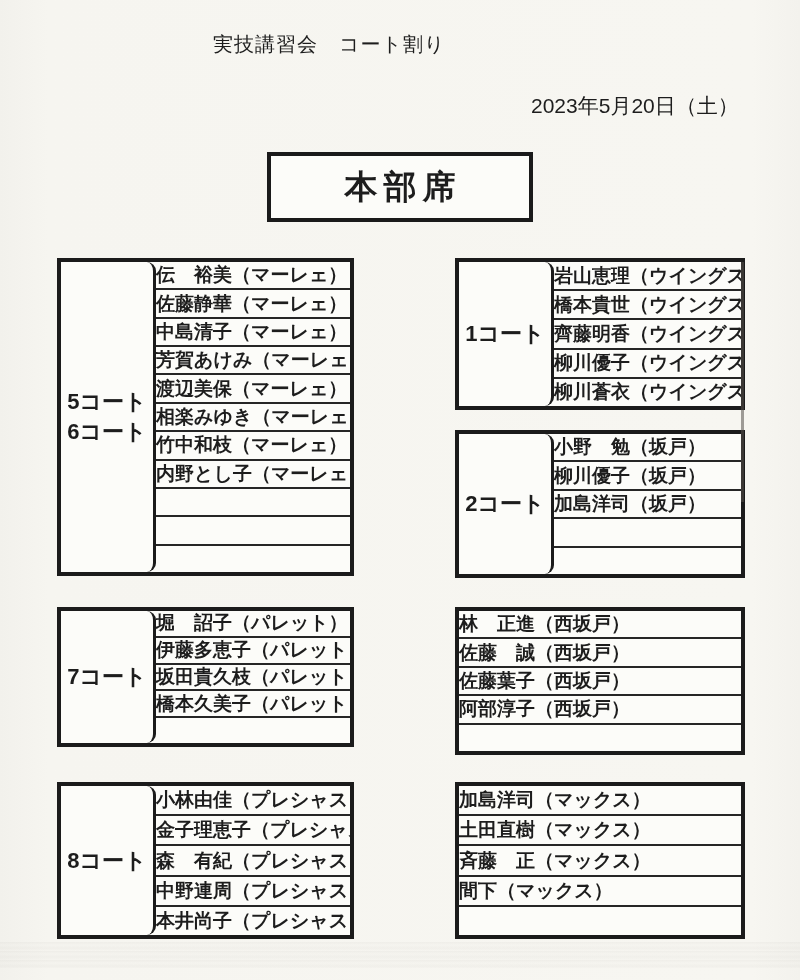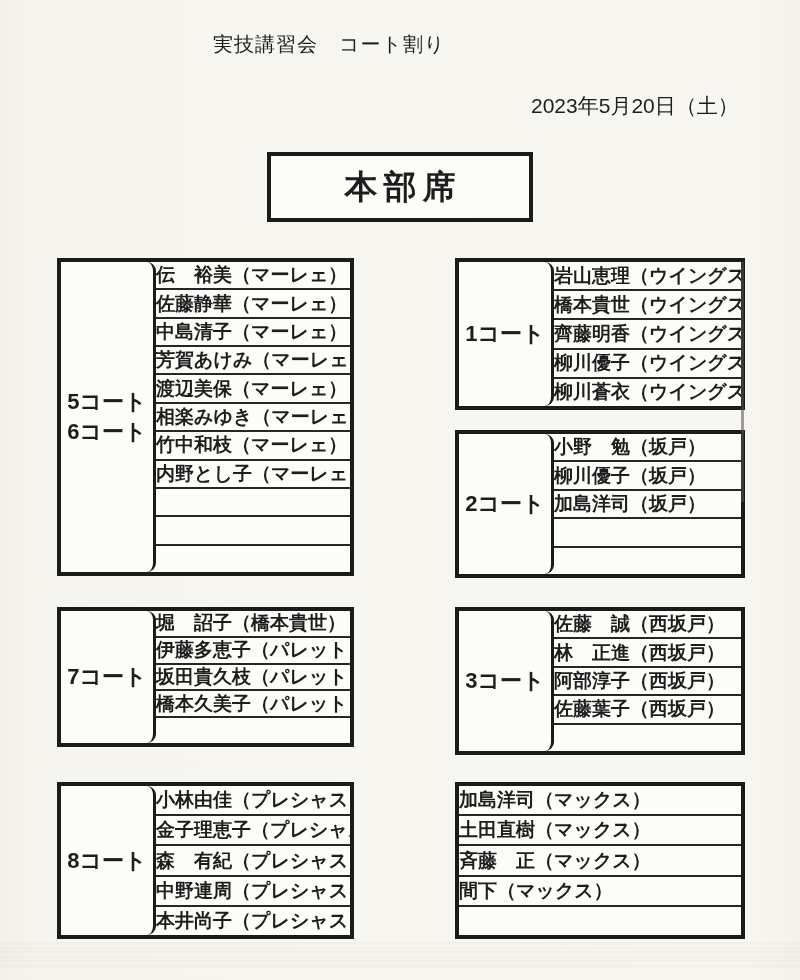--- a/index.html
+++ b/index.html
@@ -174,37 +174,34 @@
         <div class="row"></div>
         <div class="row"></div>
       </div>
   </div>
 
   <div class="court-table pos-court-7">
     <div class="label-cell">
         <div>7コート</div>
       </div>
     <div class="rows">
-        <div class="row">堀　詔子（橋本貴世）</div>
+        <div class="row">堀　詔子（パレット）</div>
         <div class="row">伊藤多恵子（パレット）</div>
         <div class="row">坂田貴久枝（パレット）</div>
         <div class="row">橋本久美子（パレット）</div>
         <div class="row"></div>
       </div>
   </div>
 
   <div class="court-table pos-court-3">
-    <div class="label-cell">
-        <div>3コート</div>
-      </div>
-    <div class="rows">
+    <div class="rows">
+        <div class="row">林　正進（西坂戸）</div>
         <div class="row">佐藤　誠（西坂戸）</div>
-        <div class="row">林　正進（西坂戸）</div>
+        <div class="row">佐藤葉子（西坂戸）</div>
         <div class="row">阿部淳子（西坂戸）</div>
-        <div class="row">佐藤葉子（西坂戸）</div>
         <div class="row"></div>
       </div>
   </div>
 
   <div class="court-table pos-court-8">
     <div class="label-cell">
         <div>8コート</div>
       </div>
     <div class="rows">
         <div class="row">小林由佳（プレシャス）</div>

